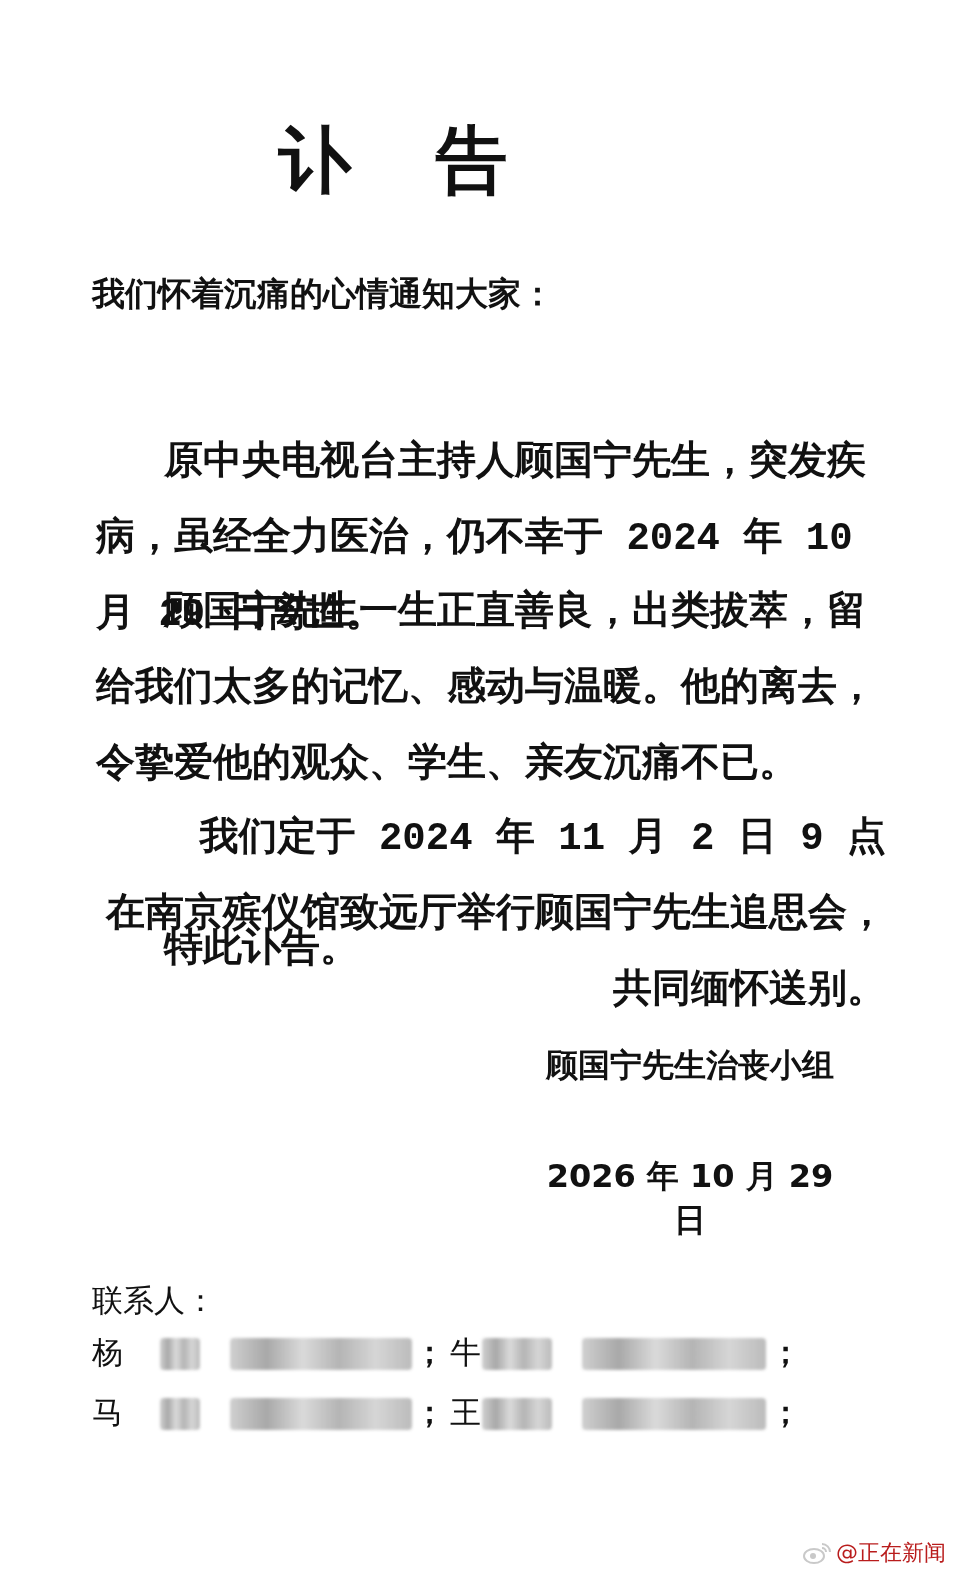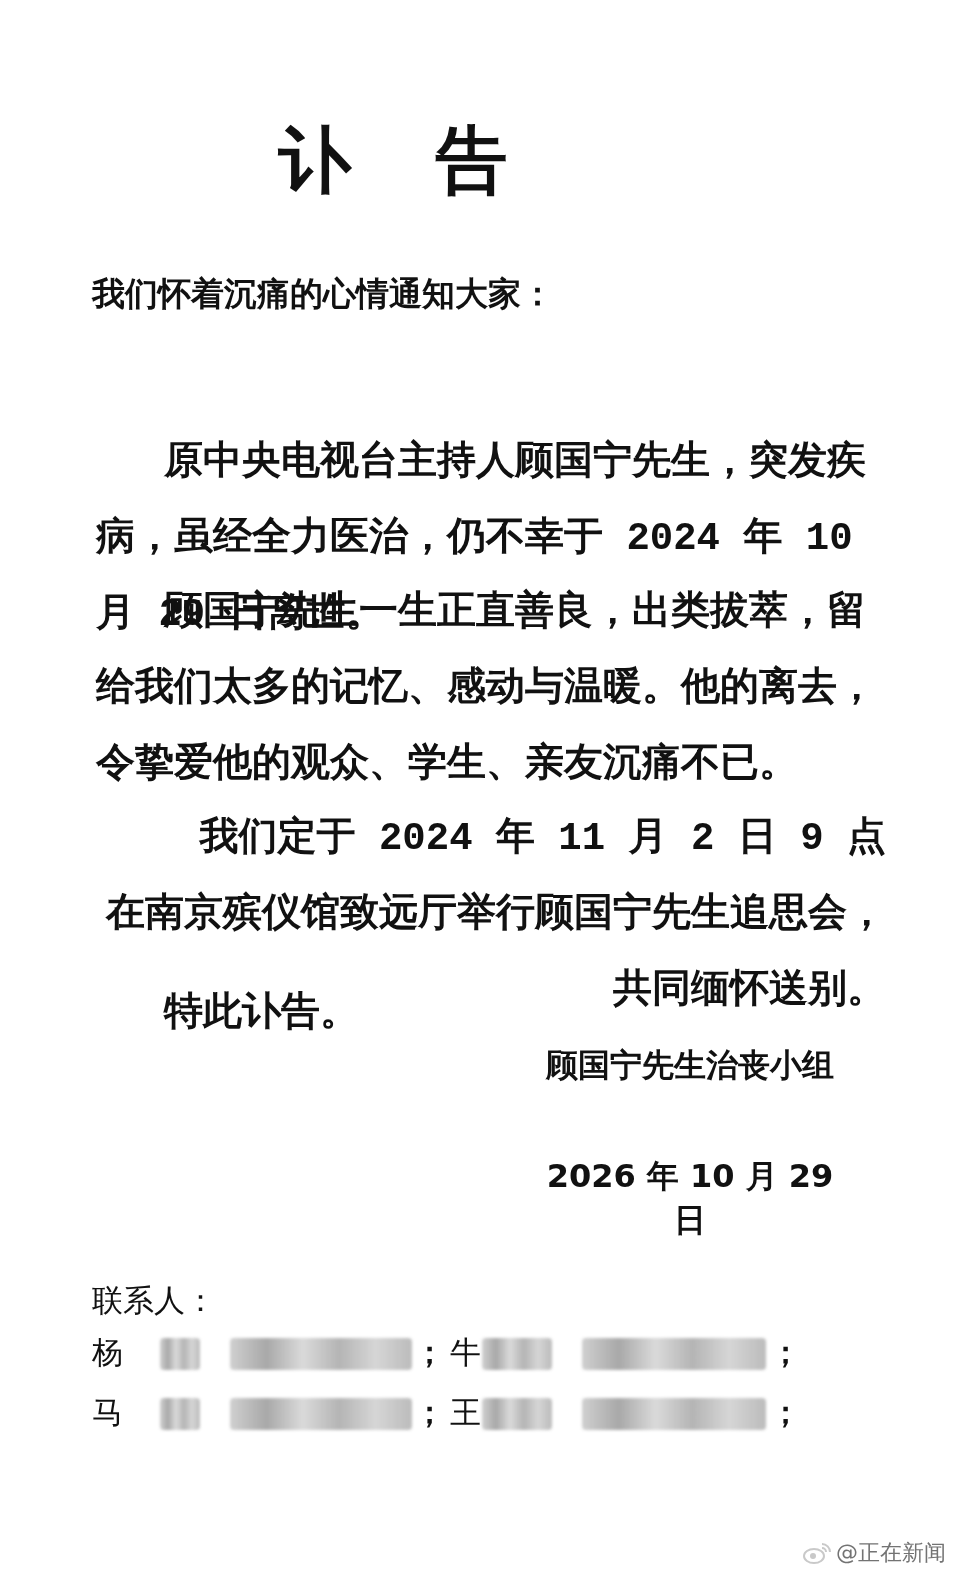--- a/index.html
+++ b/index.html
@@ -6,34 +6,34 @@
   body { width:960px; height:1582px; position:relative; overflow:hidden;
          font-family:"DejaVu Sans", "Liberation Sans", sans-serif; color:#111111; }
   .title { position:absolute; top:118px; left:0; width:816px; text-align:center;
            font-size:72px; font-weight:bold; letter-spacing:30px; line-height:84px; }
   .greeting { position:absolute; top:272px; left:92px; font-size:33px; font-weight:bold; line-height:44px; }
   .para { position:absolute; left:92px; width:790px; font-size:39px; font-weight:bold;
           line-height:76px; text-indent:68px; margin:4px;font-family:Liberation Mono, monospace; }
   .p1 { top:421px; }
   .p2 { top:571px; }
   .p3 { top:797px;text-align:right; }
-  .p4 { top:972px; }
+  .p4 { top:908px; }
   .sig { position:absolute; left:530px; width:320px; text-align:center; font-size:32px; font-weight:bold; }
   .sig-org { top:1044px; }
   .sig-date { top:1155px; }
   .contacts-label { position:absolute; top:1280px; left:92px; font-size:31px; }
   .contact-row { position:absolute; left:92px; width:700px; height:44px; font-size:31px; }
   .row1 { top:1332px; }
   .row2 { top:1392px; }
   .surname { position:absolute; top:0; }
   .blur { position:absolute; top:6px; height:32px; border-radius:4px;
           background:linear-gradient(90deg,#c8c8c8,#9a9a9a 20%,#d4d4d4 40%,#a8a8a8 60%,#cfcfcf 80%,#b0b0b0);
           opacity:0.85; filter:blur(1.5px); }
   .semi { position:absolute; top:0; font-weight:bold; }
-  .watermark { position:absolute; right:14px; bottom:14px; font-size:22px; color:#737373;
+  .watermark { position:absolute; right:14px; bottom:14px; font-size:22px; color:#b91c1c;
                display:flex; align-items:center; gap:4px; }
   .weibo-icon { width:30px; height:24px; }
 </style>
 </head>
 <body>
 
 <div>
   <div class="title">讣 告</div>
 
   <div class="greeting">我们怀着沉痛的心情通知大家：</div>

